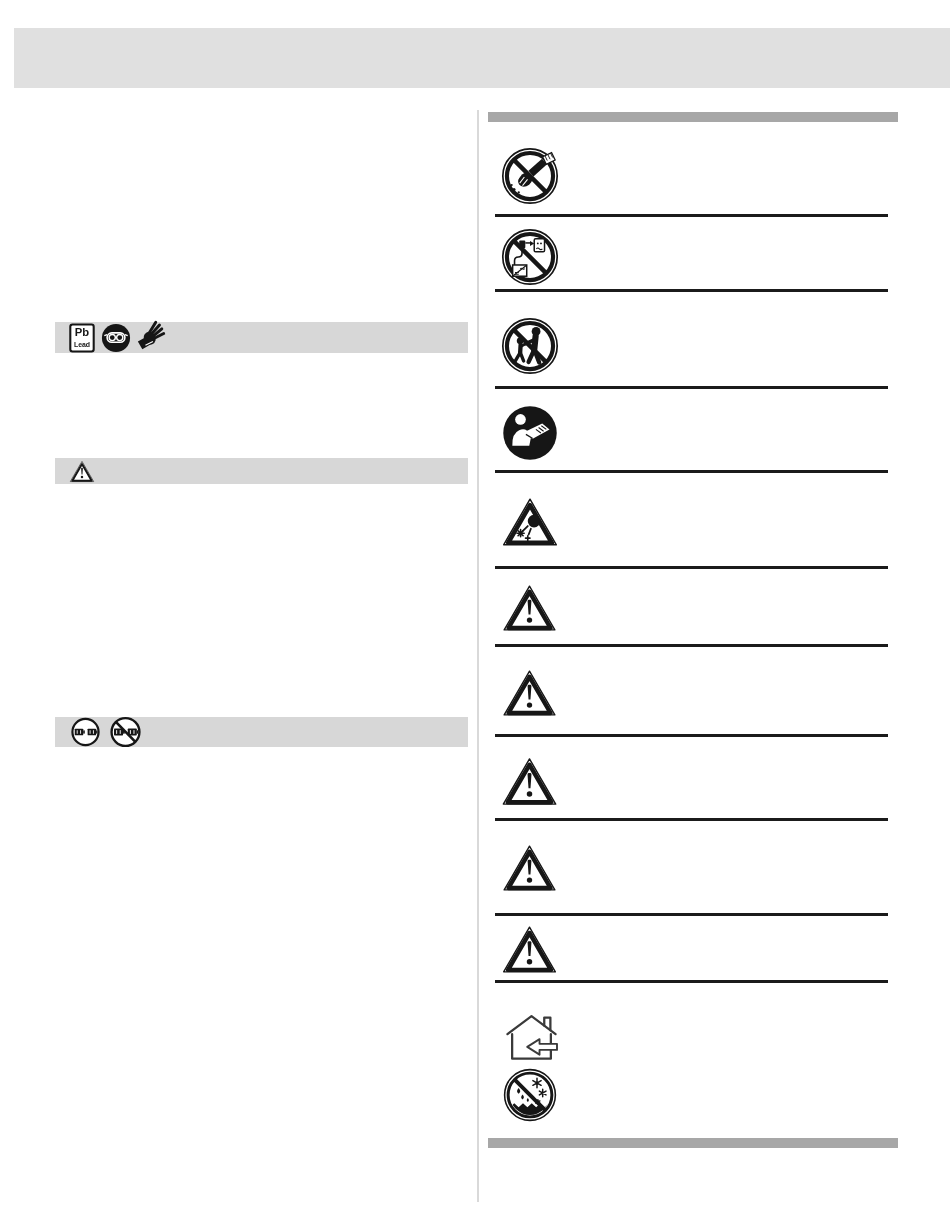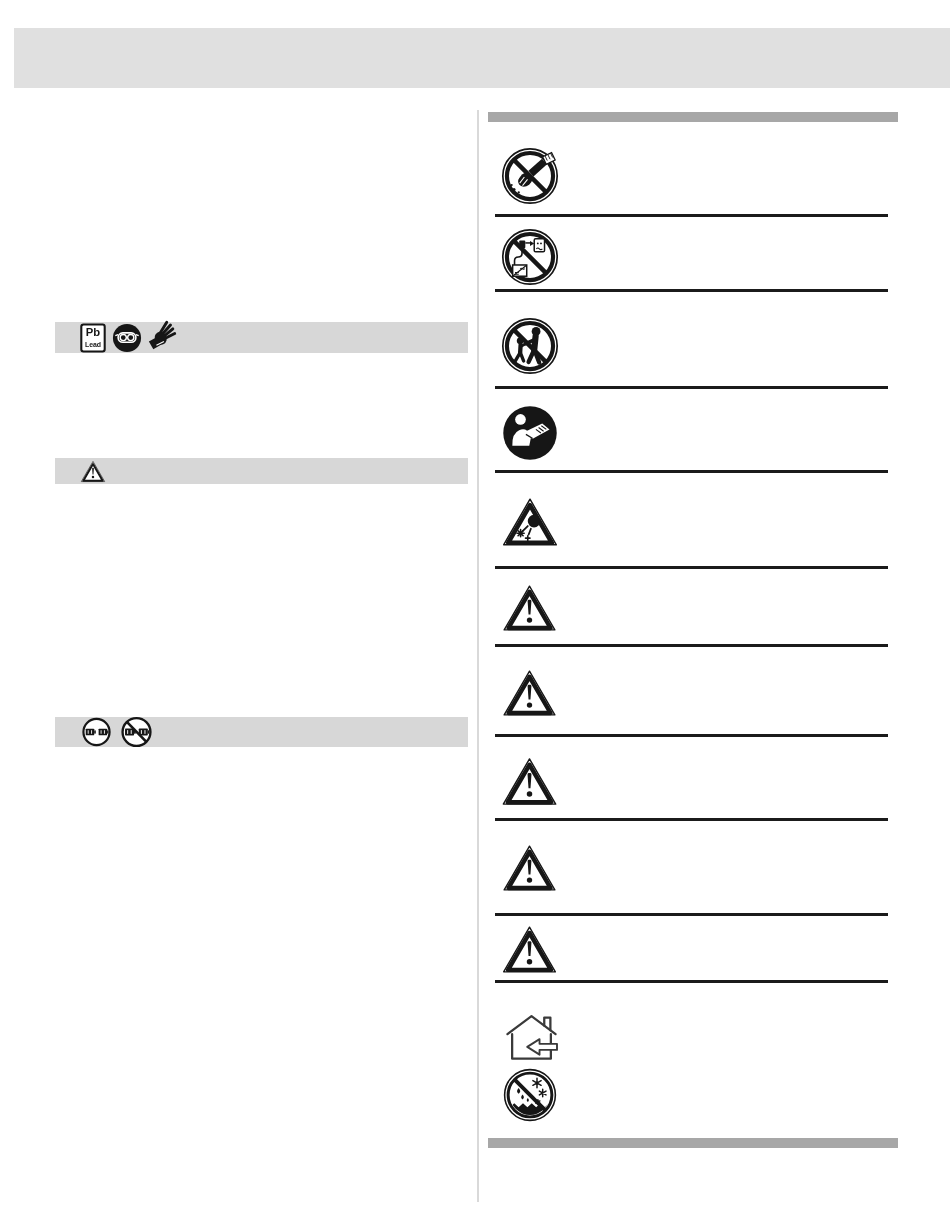--- a/index.html
+++ b/index.html
@@ -1,21 +1,21 @@
 <!DOCTYPE html>
 <html style="--page-bg: #ffffff; --banner-light: #e0e0e0; --bar-light: #d7d7d7; --bar-dark: #a7a7a7; --rule-dark: #1b1b1b; --divider: #d9d9d9; --icon-ink: #161616; --house-ink: #3a3a3a;"><head>
 <meta charset="utf-8">
 <style>
   *{margin:0;padding:0;box-sizing:border-box}
   html,body{background:#fff}
   body{width:950px;height:1229px;position:relative;font-family:"Liberation Sans",sans-serif;overflow:hidden}
   .page{position:absolute;inset:0;background:var(--page-bg,#ffffff)}
   .banner{position:absolute;left:14px;top:28px;right:0;height:60px;background:var(--banner-light,#e0e0e0)}
   .vdivider{position:absolute;left:477px;top:110px;width:2px;height:1092px;background:var(--divider,#d9d9d9)}
-  .notice-bar{position:absolute;left:55px;width:413px;background:var(--bar-light,#d7d7d7);display:flex;align-items:center;padding-left:25px;gap:6px}
+  .notice-bar{position:absolute;left:55px;width:413px;background:var(--bar-light,#d7d7d7);display:flex;align-items:center;padding-left:14px;gap:6px}
   .bar-ppe{top:322px;height:31px}
   .bar-warn{top:458px;height:26px}
   .bar-batt{top:717px;height:30px}
   .gray-rule{position:absolute;left:488px;width:410px;height:10px;background:var(--bar-dark,#a7a7a7)}
   .black-rule{position:absolute;left:495px;width:393px;height:3px;background:var(--rule-dark,#1b1b1b)}
   .abs{position:absolute}
   svg{display:block}
   .f{fill:var(--icon-ink,#161616)}
   .s{stroke:var(--icon-ink,#161616);fill:none}
   .sf{stroke:var(--icon-ink,#161616);fill:#ffffff}

